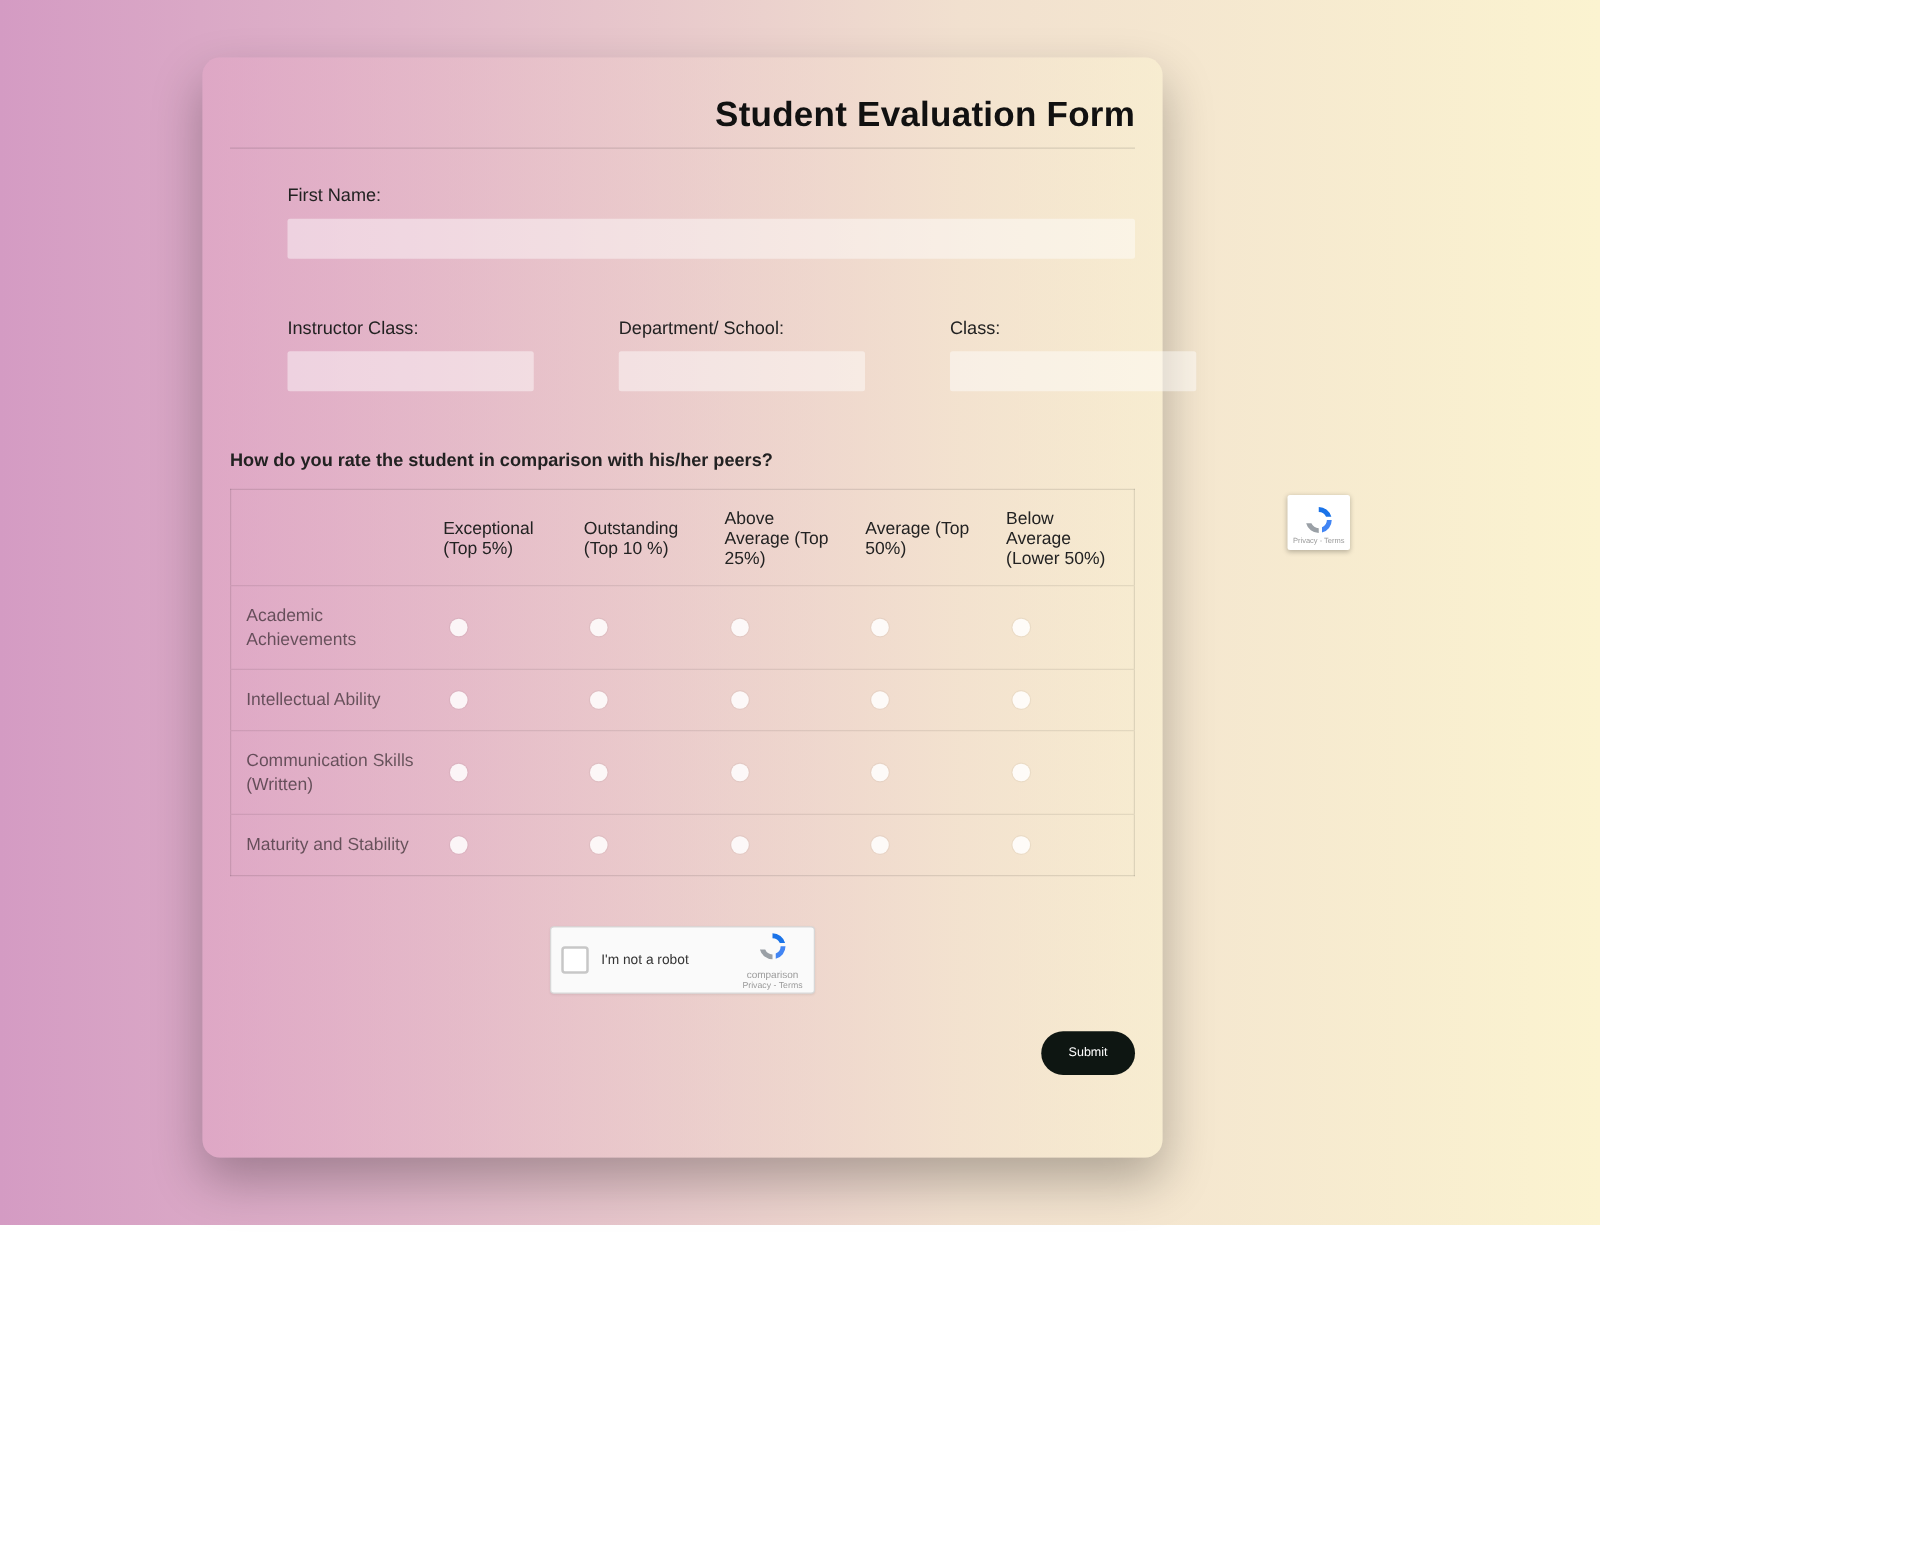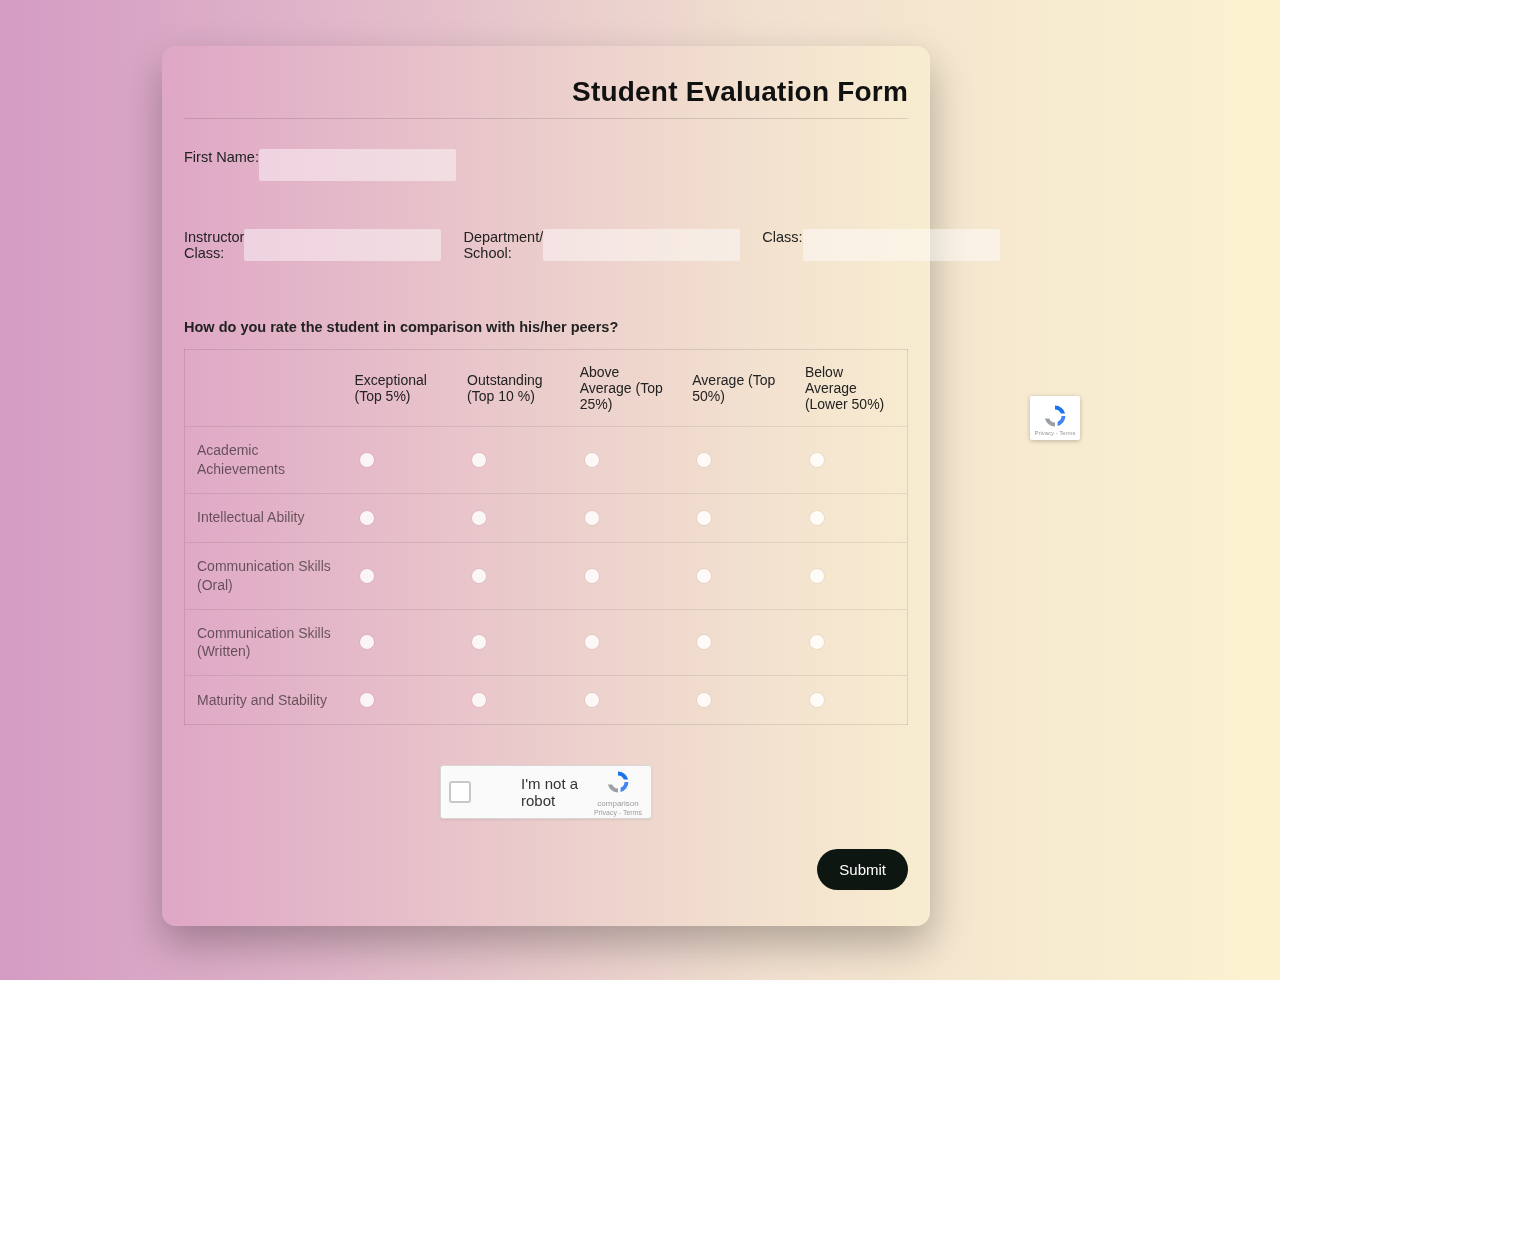--- a/index.html
+++ b/index.html
@@ -37,21 +37,21 @@
     color: #111;
     margin: 10px 0 10px 0;
     letter-spacing: 0.2px;
   }
   hr.rule {
     border: none;
     border-top: 1px solid rgba(0,0,0,0.12);
     margin: 0 0 30px 0;
   }
   .row { display: flex; gap: 22px; margin-bottom: 48px; }
-  .field { flex: 1; display: flex; flex-direction: row; }
+  .field { flex: 1; display: flex; flex-direction: column; margin-left: 46px; }
   .row.three .field { flex: 1; }
   .label {
     font-size: 14.5px;
     color: #222;
     margin-bottom: 10px;
     font-weight: 500;
   }
   input[type=text] {
     height: 32px;
     border: none;
@@ -124,34 +124,34 @@
     position: relative;
     padding: 0 8px;
   }
   .recaptcha .box {
     width: 22px; height: 22px;
     border: 2px solid #c7c7c7;
     border-radius: 3px;
     background: #fff;
     margin-right: 10px;
   }
-  .recaptcha .txt { font-size: 15px; color: #333; flex: 1; margin-left: 40px; }
+  .recaptcha .txt { font-size: 11px; color: #333; flex: 1; }
   .recaptcha .right { width: 50px; text-align: center; }
   .recaptcha .right .brand { font-size: 8px; color: #9b9b9b; margin-top: 1px; line-height: 1; }
   .recaptcha .right .links { font-size: 7px; color: #9b9b9b; margin-top: 1px; }
   .recap-logo { width: 26px; height: 26px; margin: 0 auto; }
 
   .submit-row { display: flex; justify-content: flex-end; margin-top: 30px; }
   .submit-btn {
     background: #0e1612;
     color: #fff;
     border: none;
     border-radius: 22px;
     padding: 12px 22px;
-    font-size: 15px;
+    font-size: 10px;
     cursor: pointer;
   }
 
   
   .badge {
     position: absolute;
     top: 396px;
     right: 452px;
     width: 50px;
     height: 44px;
@@ -221,28 +221,20 @@
         </tr>
         <tr>
           <th>Intellectual Ability</th>
           <td><input type="radio" name="row0" class="radio" style=""></td>
           <td><input type="radio" name="row0" class="radio" style=""></td>
           <td><input type="radio" name="row0" class="radio" style=""></td>
           <td><input type="radio" name="row0" class="radio" style=""></td>
           <td><input type="radio" name="row0" class="radio" style=""></td>
         </tr>
         <tr>
-          <th>Communication Skills (Oral)</th>
-          <td><input type="radio" name="row2" class="radio" style=""></td>
-          <td><input type="radio" name="row2" class="radio" style=""></td>
-          <td><input type="radio" name="row2" class="radio" style=""></td>
-          <td><input type="radio" name="row2" class="radio" style=""></td>
-          <td><input type="radio" name="row2" class="radio" style=""></td>
-        </tr>
-        <tr>
           <th>Communication Skills (Written)</th>
           <td><input type="radio" name="row3" class="radio" style=""></td>
           <td><input type="radio" name="row3" class="radio" style=""></td>
           <td><input type="radio" name="row3" class="radio" style=""></td>
           <td><input type="radio" name="row3" class="radio" style=""></td>
           <td><input type="radio" name="row3" class="radio" style=""></td>
         </tr>
         <tr>
           <th>Maturity and Stability</th>
           <td><input type="radio" name="row5" class="radio" style=""></td>

